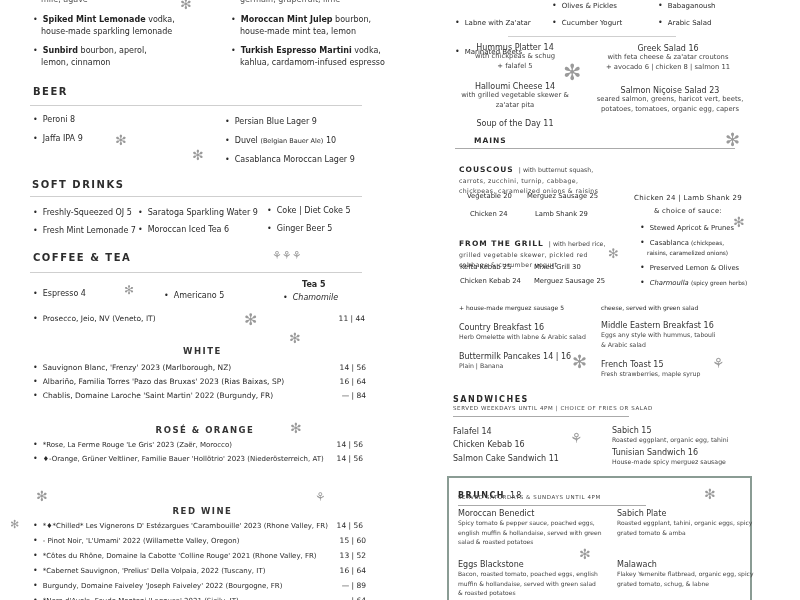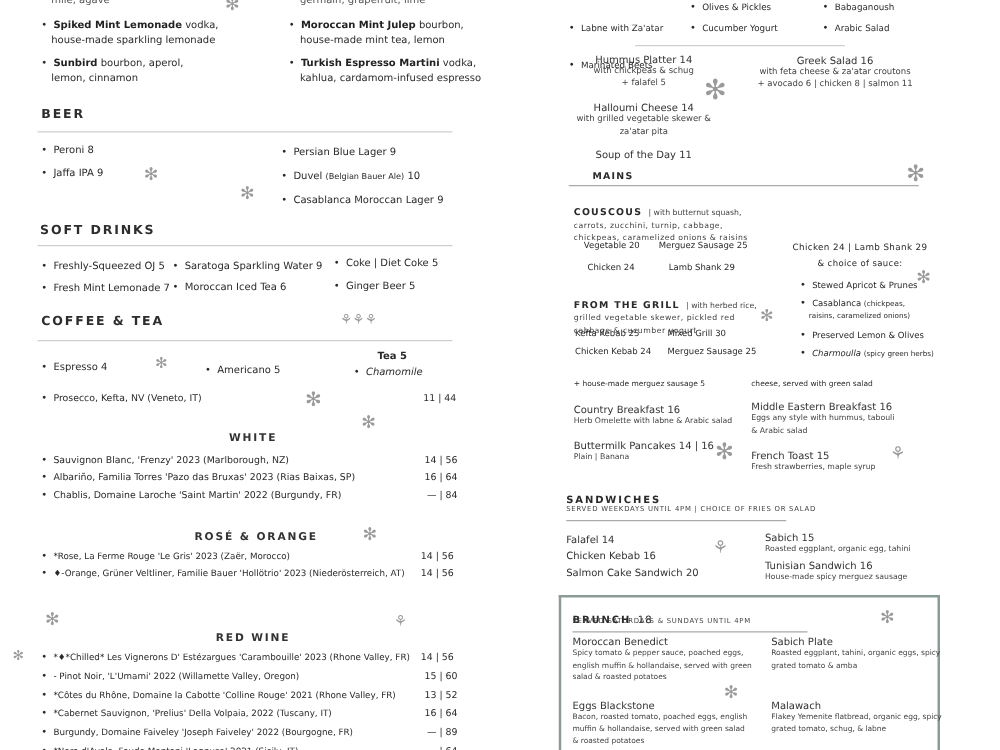--- a/index.html
+++ b/index.html
@@ -65,21 +65,21 @@
 
   <div class="abs sec-title" style="left:33px;top:252px;">COFFEE &amp; TEA</div>
   <div class="rule" style="left:30px;top:272px;width:332px;"></div>
   <div class="flower" style="left:272px;top:249px;font-size:11px;">⚘⚘⚘</div>
   <div class="abs txt bul" style="left:33px;top:288px;">Espresso  4</div>
   <div class="abs txt bul" style="left:164px;top:290px;">Americano 5</div>
   <div class="abs txt" style="left:302px;top:279px;font-weight:bold;">Tea 5</div>
   <div class="abs txt bul" style="left:283px;top:292px;font-style:italic;">Chamomile</div>
   <div class="flower" style="left:124px;top:283px;font-size:12px;">✻</div>
 
-  <div class="abs txt bul" style="left:33px;top:313px;width:332px;font-size:7.5px;"><span>Prosecco, Kefta, NV (Veneto, IT)</span></div>
+  <div class="abs txt bul" style="left:33px;top:313px;width:332px;font-size:7.5px;"><span>Prosecco, Jeio, NV (Veneto, IT)</span></div>
   <div class="abs txt price" style="left:300px;top:313px;width:65px;font-size:7.5px;">11 | 44</div>
   <div class="flower" style="left:244px;top:310px;font-size:16px;">✻</div>
   <div class="flower" style="left:289px;top:330px;">✻</div>
 
   <div class="abs sub-title" style="left:180px;top:346px;width:45px;">WHITE</div>
   <div class="abs txt bul" style="left:33px;top:362px;font-size:7.5px;">Sauvignon Blanc, 'Frenzy' 2023 (Marlborough, NZ)</div>
   <div class="abs txt price" style="left:300px;top:362px;width:66px;font-size:7.5px;">14 | 56</div>
   <div class="abs txt bul" style="left:33px;top:376px;font-size:7.5px;">Albariño, Familia Torres 'Pazo das Bruxas' 2023 (Rias Baixas, SP)</div>
   <div class="abs txt price" style="left:300px;top:376px;width:66px;font-size:7.5px;">16 | 64</div>
   <div class="abs txt bul" style="left:33px;top:390px;font-size:7.5px;">Chablis, Domaine Laroche 'Saint Martin' 2022 (Burgundy, FR)</div>
@@ -131,20 +131,25 @@
     <div class="desc" style="font-size:6.8px;">za'atar pita</div>
   </div>
   <div class="abs dish center" style="left:50px;top:119px;width:130px;">Soup of the Day  11</div>
   <div class="flower" style="left:163px;top:60px;font-size:22px;">✻</div>
 
   <div class="abs center" style="left:168px;top:44px;width:200px;">
     <div class="dish">Greek Salad 16</div>
     <div class="desc" style="font-size:6.8px;">with feta cheese &amp; za'atar croutons</div>
     <div class="desc" style="font-size:6.8px;">+ avocado 6 | chicken 8 | salmon 11</div>
   </div>
+  <div class="abs center" style="left:165px;top:86px;width:210px;">
+    <div class="dish">Salmon Niçoise Salad 23</div>
+    <div class="desc" style="font-size:6.8px;">seared salmon, greens, haricot vert, beets,</div>
+    <div class="desc" style="font-size:6.8px;">potatoes, tomatoes, organic egg, capers</div>
+  </div>
 
   <div class="abs" style="left:57px;top:136px;font-size:7.5px;font-weight:bold;letter-spacing:1px;padding-left:17px;">MAINS</div>
   <div class="rule" style="left:55px;top:148px;width:280px;background:#aaa;"></div>
   <div class="flower" style="left:325px;top:129px;font-size:18px;">✻</div>
 
   <div class="abs" style="left:59px;top:157px;width:170px;">
     <div style="white-space:nowrap;"><span style="font-size:7.5px;font-weight:bold;letter-spacing:1px;">COUSCOUS</span> <span class="desc">| with butternut squash,</span></div>
     <div class="desc" style="letter-spacing:0.4px;">carrots, zucchini, turnip, cabbage,</div>
     <div class="desc" style="letter-spacing:0.4px;">chickpeas, caramelized onions &amp; raisins</div>
   </div>
@@ -196,21 +201,21 @@
     <div class="desc" style="white-space:nowrap;">Fresh strawberries, maple syrup</div>
   </div>
   <div class="flower" style="left:312px;top:355px;font-size:14px;">⚘</div>
 
   <div class="abs" style="left:53px;top:395px;font-size:8px;font-weight:bold;letter-spacing:1.5px;">SANDWICHES</div>
   <div class="abs tiny-caps" style="left:53px;top:405px;">SERVED WEEKDAYS UNTIL 4PM | CHOICE OF FRIES OR SALAD</div>
   <div class="rule" style="left:53px;top:416px;width:176px;background:#aaa;"></div>
 
   <div class="abs dish" style="left:53px;top:427px;">Falafel 14</div>
   <div class="abs dish" style="left:53px;top:440px;">Chicken Kebab 16</div>
-  <div class="abs dish" style="left:53px;top:454px;">Salmon Cake Sandwich 20</div>
+  <div class="abs dish" style="left:53px;top:454px;">Salmon Cake Sandwich 11</div>
   <div class="flower" style="left:170px;top:430px;font-size:14px;">⚘</div>
 
   <div class="abs" style="left:212px;top:426px;">
     <div class="dish">Sabich 15</div>
     <div class="desc" style="white-space:nowrap;">Roasted eggplant, organic egg, tahini</div>
   </div>
   <div class="abs" style="left:212px;top:448px;">
     <div class="dish">Tunisian Sandwich 16</div>
     <div class="desc" style="white-space:nowrap;">House-made spicy merguez sausage</div>
   </div>

